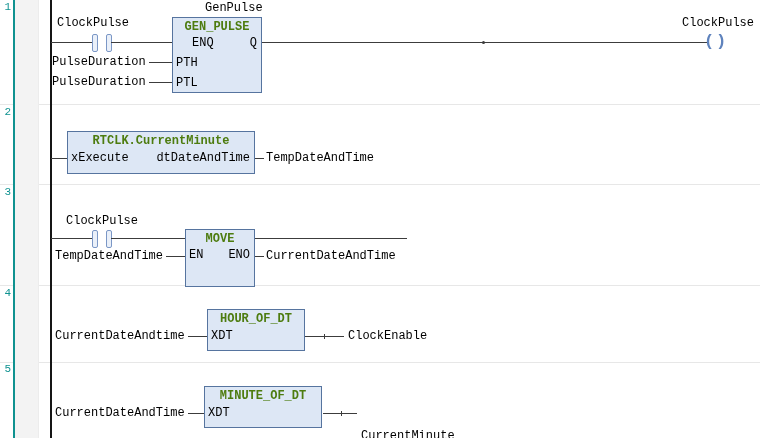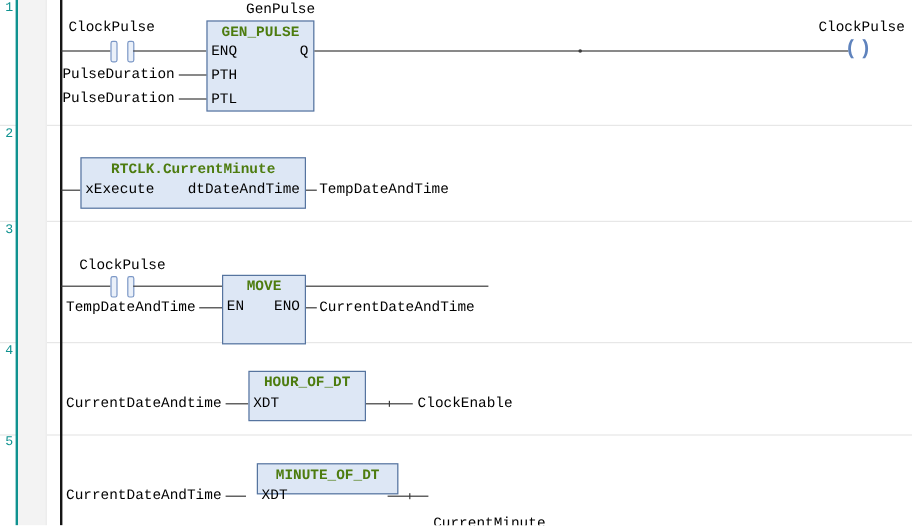--- a/index.html
+++ b/index.html
@@ -48,21 +48,21 @@
   <div class="lbl" style="left:205px;top:2px">GenPulse</div>
 
   <div class="lbl" style="left:57px;top:17px">ClockPulse</div>
   <div class="wire" style="left:51px;top:42px;width:41px"></div>
   <div class="cbar" style="left:92px;top:34px"></div>
   <div class="cbar" style="left:106px;top:34px"></div>
   <div class="wire" style="left:111px;top:42px;width:61px"></div>
 
   <div class="blk" style="left:172px;top:17px;width:90px;height:76px">
     <div class="title">GEN_PULSE</div>
-    <div class="pin" style="left:3px;top:19px">ENQ</div>
+    <div class="pin" style="left:19px;top:19px">ENQ</div>
     <div class="pin" style="right:4px;top:19px">Q</div>
     <div class="pin" style="left:3px;top:39px">PTH</div>
     <div class="pin" style="left:3px;top:59px">PTL</div>
   </div>
 
   <div class="lbl" style="left:52px;top:56px">PulseDuration</div>
   <div class="wire" style="left:149px;top:62px;width:23px"></div>
   <div class="lbl" style="left:52px;top:76px">PulseDuration</div>
   <div class="wire" style="left:149px;top:82px;width:23px"></div>
 
@@ -106,21 +106,21 @@
   <div class="blk" style="left:207px;top:309px;width:98px;height:42px">
     <div class="title">HOUR_OF_DT</div>
     <div class="pin" style="left:3px;top:20px">XDT</div>
   </div>
   <div class="wire" style="left:305px;top:336px;width:39px"></div>
   <div class="tick" style="left:324px;top:334px"></div>
   <div class="lbl" style="left:348px;top:330px">ClockEnable</div>
 
   <div class="lbl" style="left:55px;top:407px">CurrentDateAndTime</div>
   <div class="wire" style="left:188px;top:413px;width:17px"></div>
-  <div class="blk" style="left:214px;top:386px;width:118px;height:26px">
+  <div class="blk" style="left:204px;top:386px;width:118px;height:42px">
     <div class="title">MINUTE_OF_DT</div>
     <div class="pin" style="left:3px;top:20px">XDT</div>
   </div>
   <div class="wire" style="left:323px;top:413px;width:34px"></div>
   <div class="tick" style="left:341px;top:411px"></div>
   <div class="lbl" style="left:361px;top:430px">CurrentMinute</div>
 
 </div>
 
 </body></html>

